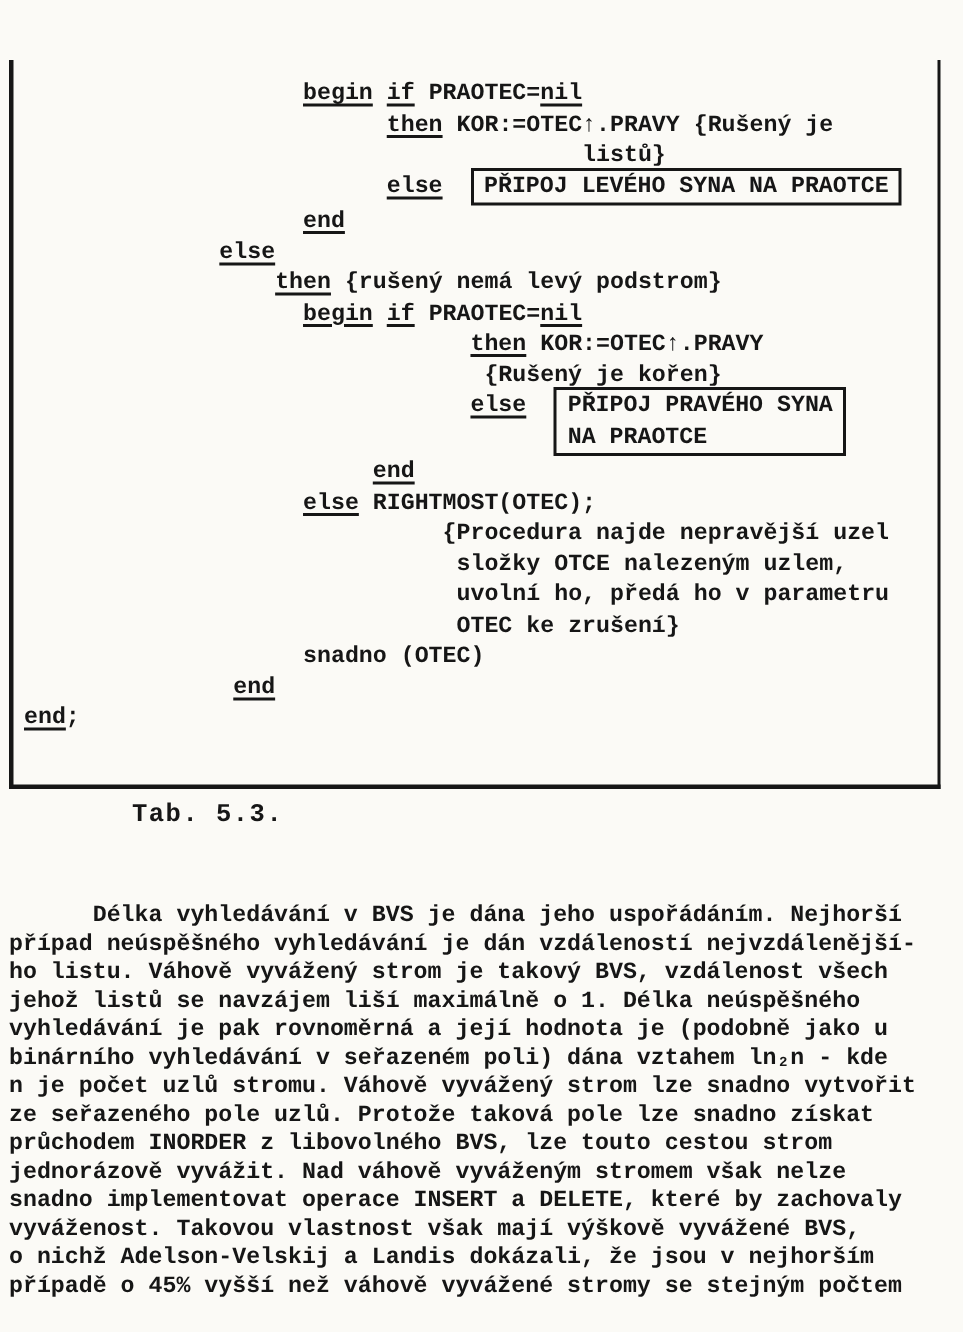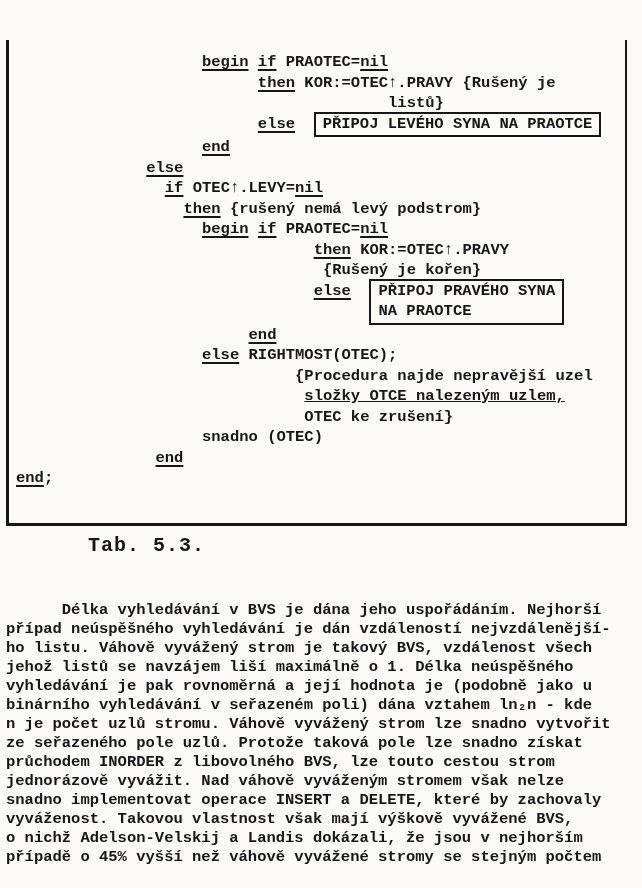--- a/index.html
+++ b/index.html
@@ -42,21 +42,21 @@
     display:inline-block;
     border:2px solid var(--ink);
     padding:0px 7px 1px 7px;
     margin-top:-2px;
     vertical-align:top;
     white-space:pre;
   }
   .caption{
     position:absolute;
     left:88px; top:486px;
-    font-size:20px;
+    font-size:17px;
     letter-spacing:1px;
   }
   .section-heading{
     position:absolute;
     left:14px; top:525px;
     font-size:15.5px;
     white-space:pre;
   }
   .section-title{
     border-bottom:2px dashed var(--ink);
@@ -77,31 +77,31 @@
 <div class="page">
 
   <div class="code-frame">
     <div class="code" id="code">
         <div class="code-line" style="padding-left: 20ch;"><span class="kw">begin</span><span> </span><span class="kw">if</span><span> PRAOTEC=</span><span class="kw">nil</span></div>
         <div class="code-line" style="padding-left: 26ch;"><span class="kw">then</span><span> KOR:=OTEC↑.PRAVY {Rušený je</span></div>
         <div class="code-line" style="padding-left: 40ch;"><span>listů}</span></div>
         <div class="code-line" style="padding-left: 26ch;"><span class="kw">else</span><span>  </span><span class="box">PŘIPOJ LEVÉHO SYNA NA PRAOTCE</span></div>
         <div class="code-line" style="padding-left: 20ch;"><span class="kw">end</span></div>
         <div class="code-line" style="padding-left: 14ch;"><span class="kw">else</span></div>
-        <div class="code-line" style="padding-left: 16ch;"><span class="kw">if</span><span> OTEC↑.LEVY=</span><span class="kw">nil</span></div>
         <div class="code-line" style="padding-left: 18ch;"><span class="kw">then</span><span> {rušený nemá levý podstrom}</span></div>
         <div class="code-line" style="padding-left: 20ch;"><span class="kw">begin</span><span> </span><span class="kw">if</span><span> PRAOTEC=</span><span class="kw">nil</span></div>
         <div class="code-line" style="padding-left: 32ch;"><span class="kw">then</span><span> KOR:=OTEC↑.PRAVY</span></div>
         <div class="code-line" style="padding-left: 33ch;"><span>{Rušený je kořen}</span></div>
         <div class="code-line" style="padding-left: 32ch;"><span class="kw">else</span><span>  </span><span class="box">PŘIPOJ PRAVÉHO SYNA
 NA PRAOTCE</span></div>
         <div class="code-line" style="padding-left: 25ch;"><span class="kw">end</span></div>
         <div class="code-line" style="padding-left: 20ch;"><span class="kw">else</span><span> RIGHTMOST(OTEC);</span></div>
         <div class="code-line" style="padding-left: 30ch;"><span>{Procedura najde nepravější uzel</span></div>
-        <div class="code-line" style="padding-left: 31ch; text-decoration: underline;"><span>složky OTCE nalezeným uzlem,</span></div>
+        <div class="code-line" style="padding-left: 31ch;"><span>složky OTCE nalezeným uzlem,</span></div>
+        <div class="code-line" style="padding-left: 31ch;"><span>uvolní ho, předá ho v parametru</span></div>
         <div class="code-line" style="padding-left: 31ch;"><span>OTEC ke zrušení}</span></div>
         <div class="code-line" style="padding-left: 20ch;"><span>snadno (OTEC)</span></div>
         <div class="code-line" style="padding-left: 15ch;"><span class="kw">end</span></div>
         <div class="code-line" style="padding-left: 0ch;"><span class="kw">end</span><span>;</span></div>
       </div>
   </div>
 
   <div class="caption">Tab. 5.3.</div>
 
 

